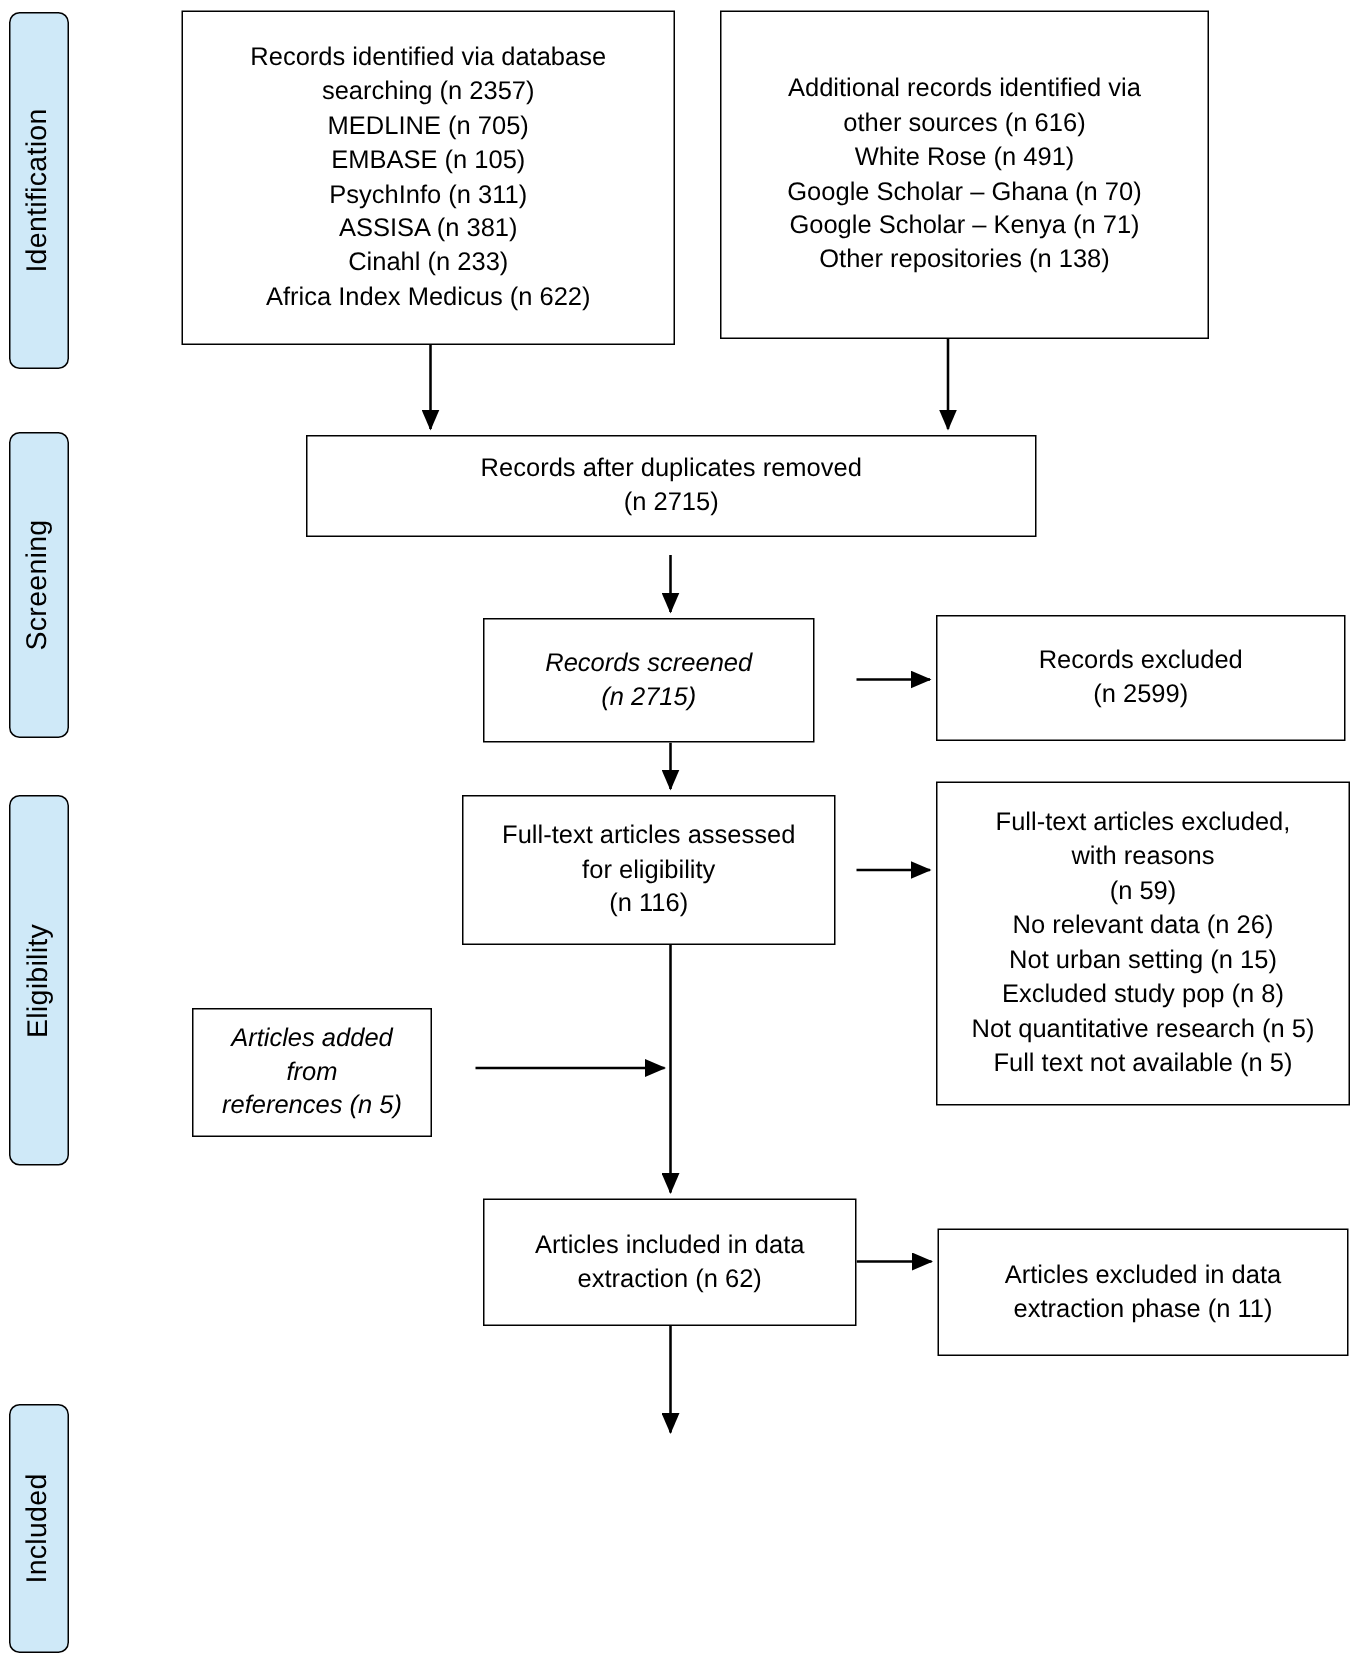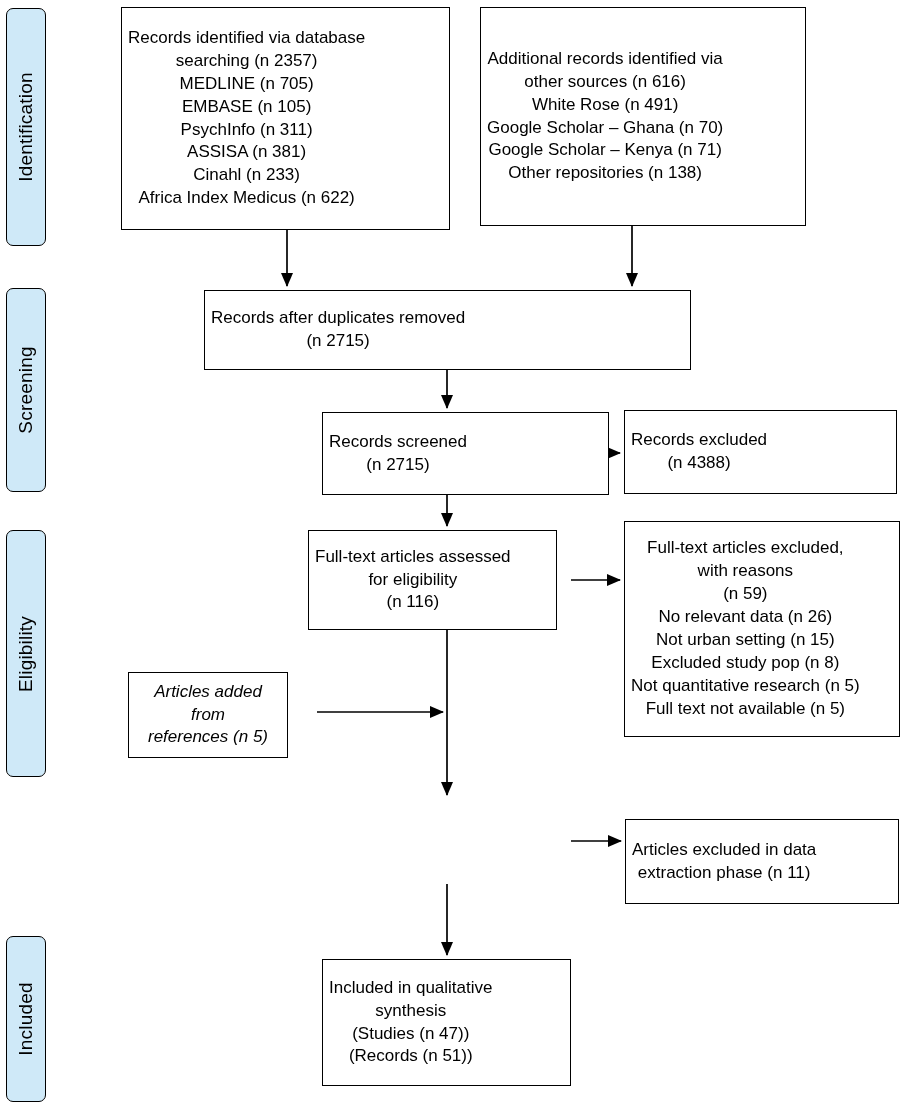--- a/index.html
+++ b/index.html
@@ -34,40 +34,40 @@
     white-space: nowrap;
     font-size: 19px;
     letter-spacing: 0.2px;
   }
   .box {
     position: absolute;
     background: #fff;
     border: 1.7px solid var(--border, #000);
     display: flex;
     align-items: center;
-    justify-content: flex-start;
+    justify-content: center;
     text-align: center;
     padding: 4px 6px;
   }
   .box span {
     display: block;
     white-space: pre-line;
     font-size: 17px;
     line-height: 1.35;
   }
   
   #stage-id     { top: 8px;   height: 238px; }
   #stage-screen { top: 288px; height: 204px; }
   #stage-elig   { top: 530px; height: 247px; }
   #stage-incl   { top: 936px; height: 166px; }
   
   #b-db       { left: 121px; top: 7px;   width: 329px; height: 223px; }
   #b-other    { left: 480px; top: 7px;   width: 326px; height: 219px; }
-  #b-dup      { left: 204px; top: 290px; width: 487px; height: 80px;  }
-  #b-screened { left: 322px; top: 412px; width: 287px; height: 83px;  }
+  #b-dup      { left: 204px; top: 290px; width: 487px; height: 68px;  }
+  #b-screened { left: 322px; top: 412px; width: 221px; height: 83px; font-style: italic;  }
   #b-excl     { left: 624px; top: 410px; width: 273px; height: 84px;  }
   #b-ft       { left: 308px; top: 530px; width: 249px; height: 100px; }
   #b-ftexcl   { left: 624px; top: 521px; width: 276px; height: 216px; }
   #b-refs     { left: 128px; top: 672px; width: 160px; height: 86px; font-style: italic;  }
   #b-extract  { left: 322px; top: 799px; width: 249px; height: 85px;  }
   #b-extrexcl { left: 625px; top: 799px; width: 274px; height: 85px; margin-top: 20px;  }
   #b-qual     { left: 322px; top: 959px; width: 249px; height: 127px; }
 </style>
 </head>
 <body>
@@ -126,45 +126,43 @@
   <div class="box" id="b-dup">
     <span>Records after duplicates removed
 (n 2715)</span>
   </div>
   <div class="box" id="b-screened">
     <span>Records screened
 (n 2715)</span>
   </div>
   <div class="box" id="b-excl">
     <span>Records excluded
-(n 4388)</span>
+(n 2599)</span>
   </div>
   <div class="box" id="b-ft">
     <span>Full-text articles assessed
 for eligibility
 (n 116)</span>
   </div>
   <div class="box" id="b-ftexcl">
     <span>Full-text articles excluded,
 with reasons
 (n 59)
 No relevant data (n 26)
 Not urban setting (n 15)
 Excluded study pop (n 8)
 Not quantitative research (n 5)
 Full text not available (n 5)</span>
   </div>
   <div class="box" id="b-refs">
     <span>Articles added from
 references (n 5)</span>
   </div>
+  <div class="box" id="b-extract">
+    <span>Articles included in data
+extraction (n 62)</span>
+  </div>
   <div class="box" id="b-extrexcl">
     <span>Articles excluded in data
 extraction phase (n 11)</span>
-  </div>
-  <div class="box" id="b-qual">
-    <span>Included in qualitative
-synthesis
-(Studies (n 47))
-(Records (n 51))</span>
   </div>
 
 </div>
 
 </body></html>

